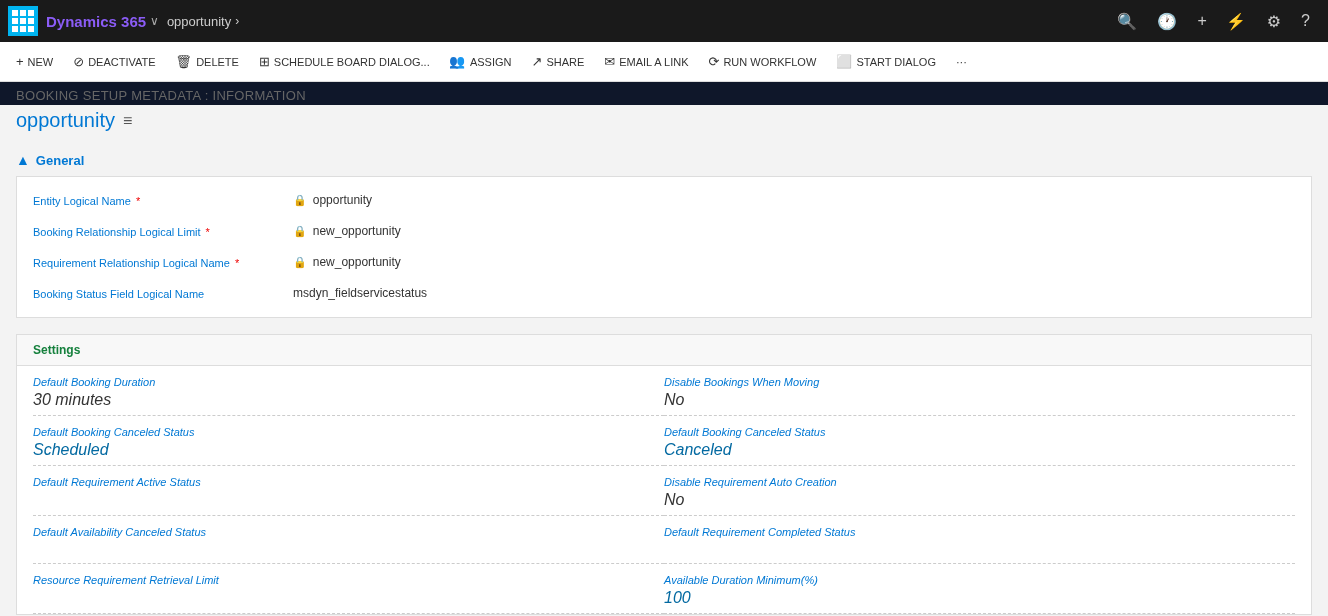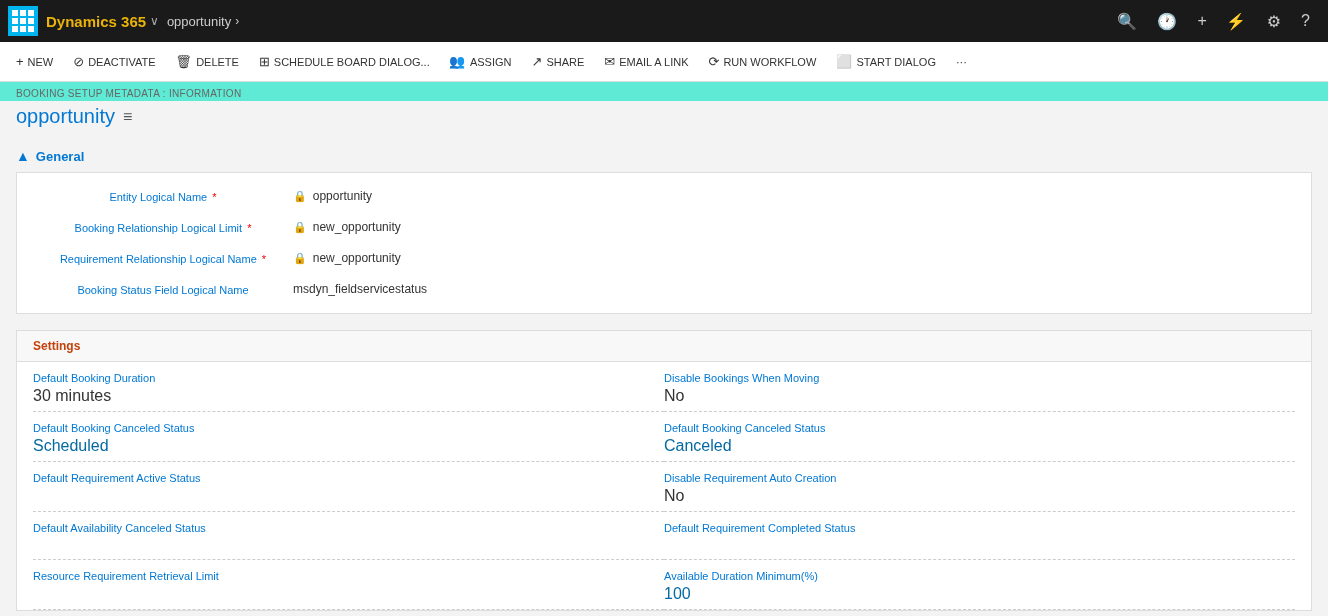--- a/index.html
+++ b/index.html
@@ -19,21 +19,21 @@
       background: #00b4f0;
       display: flex; align-items: center; justify-content: center;
       margin-right: 8px;
       cursor: pointer;
     }
     .waffle-grid {
       display: grid; grid-template-columns: repeat(3,6px); gap: 2px;
     }
     .waffle-dot { width: 6px; height: 6px; background: white; }
     .nav-title {
-      font-size: 15px; font-weight: 600; color: #eab308; margin-right: 4px;
+      font-size: 15px; font-weight: 600; color: #8b5cf6; margin-right: 4px;
     }
     .nav-chevron { color: #aaa; margin-right: 8px; font-size: 12px; }
     .nav-breadcrumb { color: #ccc; font-size: 13px; margin-right: 4px; }
     .nav-arrow { color: #ccc; font-size: 12px; }
     .nav-spacer { flex: 1; }
     .nav-icon { color: #ccc; font-size: 16px; margin: 0 10px; cursor: pointer; }
 
     
     .toolbar {
       background: #fff;
@@ -50,23 +50,23 @@
       font-size: 11px;
       color: #333;
       cursor: pointer;
       border: none; background: transparent;
       white-space: nowrap;
     }
     .toolbar-btn .icon { font-size: 13px; }
 
     
     .breadcrumb-bar {
-      background: #5eead4;
+      background: #0f172a;
       padding: 6px 16px 2px 16px;
-      font-size: 10px;
+      font-size: 13px;
       color: #666;
       text-transform: uppercase;
       letter-spacing: 0.3px;
     }
 
     
     .page-title-bar {
       background: #f3f3f3;
       padding: 4px 16px 12px 16px;
       display: flex;
@@ -98,21 +98,20 @@
     .form-card {
       background: #fff;
       border: 1px solid #ddd;
       padding: 8px 16px;
     }
     .form-row {
       display: flex;
       align-items: flex-start;
       padding: 8px 0;
       border-bottom: 1px solid transparent;
-      text-align: center;
     }
     .form-label {
       width: 260px;
       font-size: 11px;
       color: #0078d4;
       flex-shrink: 0;
       padding-top: 2px;
     }
     .form-label .required { color: #e00; margin-left: 2px; }
     .form-value {
@@ -128,23 +127,23 @@
     .settings-card {
       background: #fff;
       border: 1px solid #ddd;
     }
     .settings-header {
       background: #f8f8f8;
       border-bottom: 1px solid #ddd;
       padding: 8px 16px;
       font-size: 12px;
       font-weight: 600;
-      color: #c2410c;
-    }
-    .settings-body { padding: 0 16px; }
+      color: #15803d;
+    }
+    .settings-body { padding: 0 16px; font-style: italic; }
     .settings-grid {
       display: grid;
       grid-template-columns: 1fr 1fr;
       gap: 0;
     }
     .settings-field {
       padding: 10px 8px 6px 0;
       border-bottom: 1px dashed #ccc;
     }
     .settings-field:nth-child(odd) { padding-right: 24px; }

